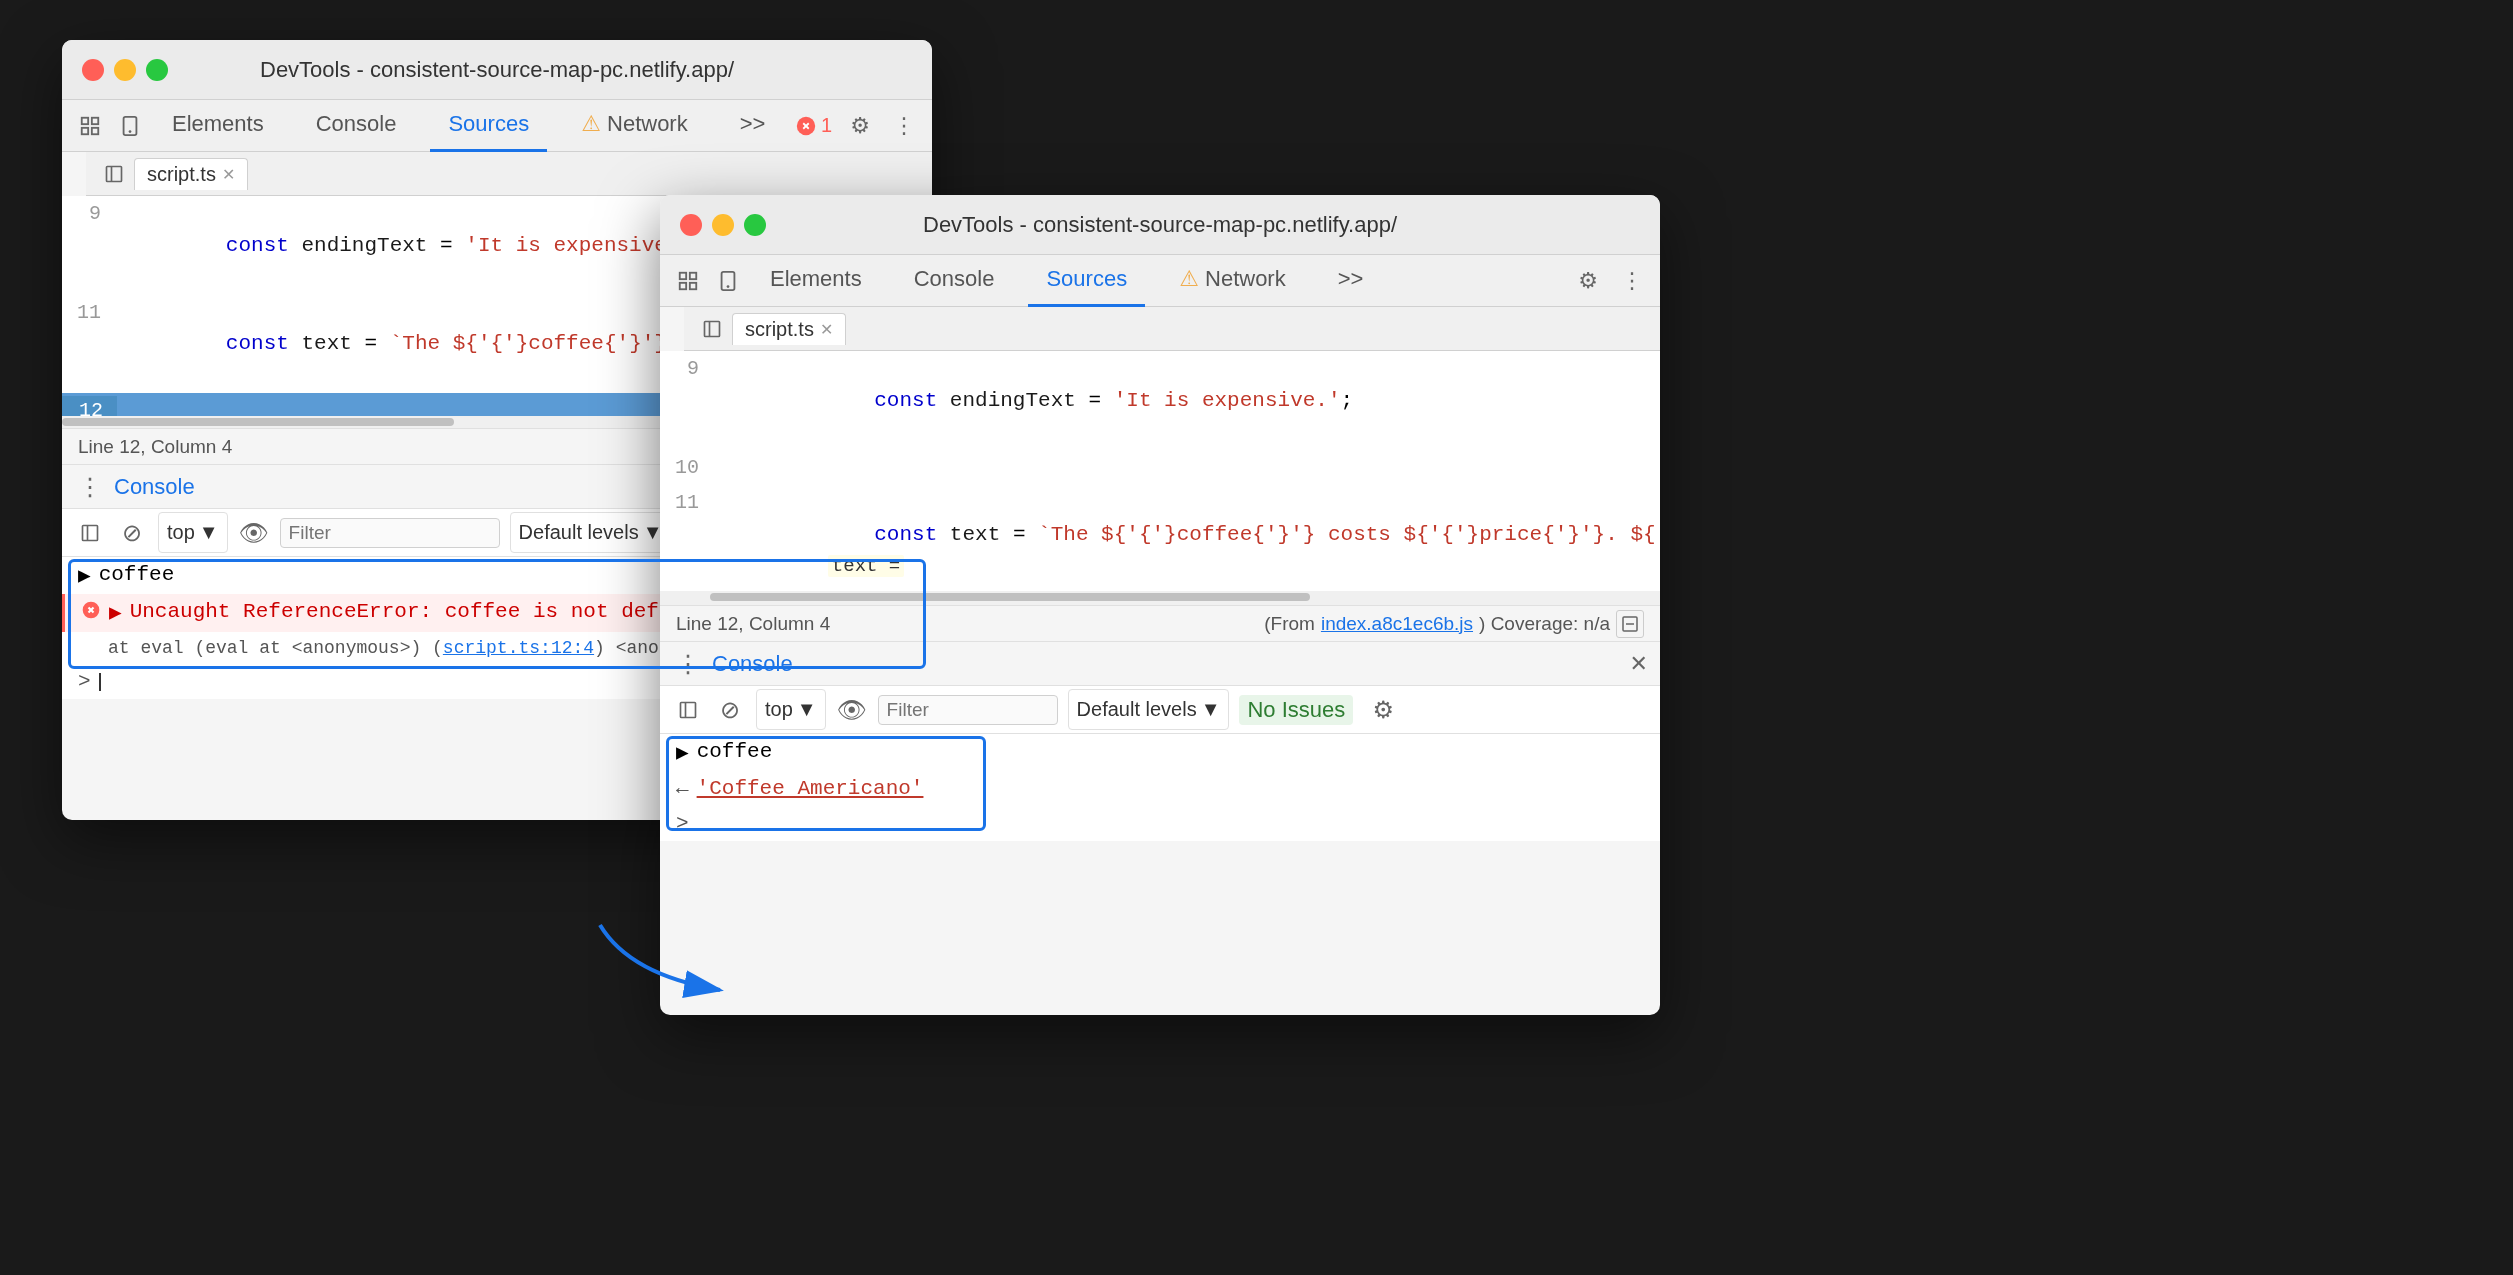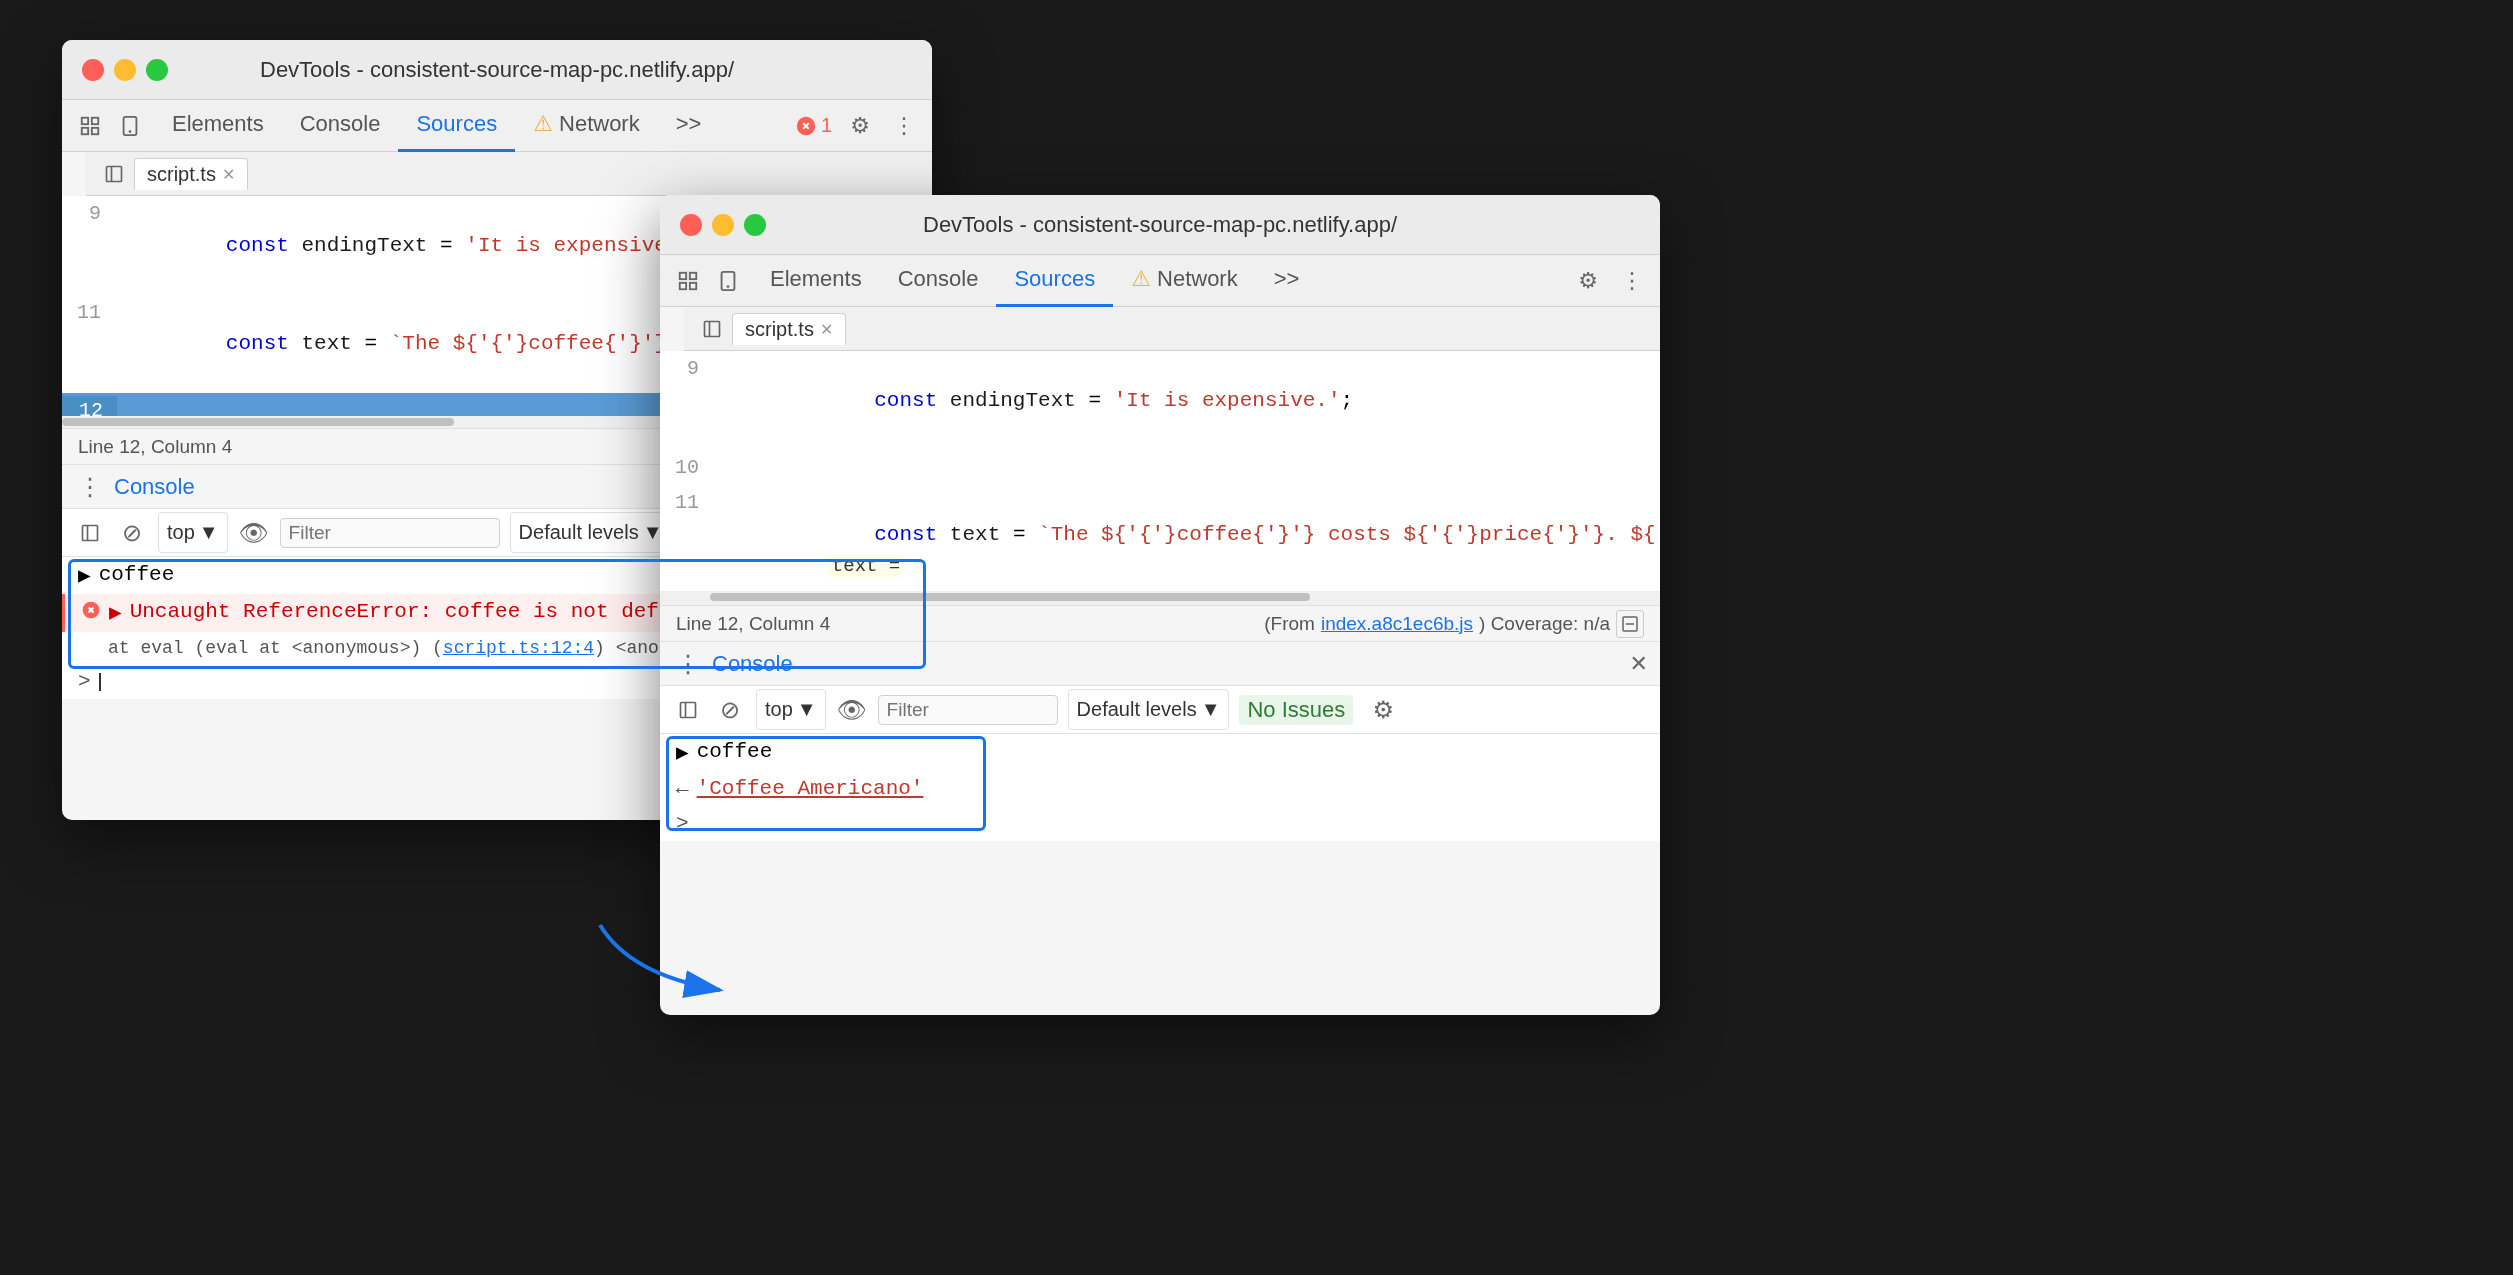--- a/index.html
+++ b/index.html
@@ -69,21 +69,21 @@
       align-items: center;
       justify-content: center;
       color: #666;
       cursor: pointer;
       border-radius: 4px;
     }
 
     .tab-bar {
       display: flex;
       align-items: center;
-      gap: 0;
+      gap: 16px;
       justify-content: space-between;
     }
 
     .tab {
       padding: 0 18px;
       height: 52px;
       display: flex;
       align-items: center;
       font-size: 22px;
       color: #555;

